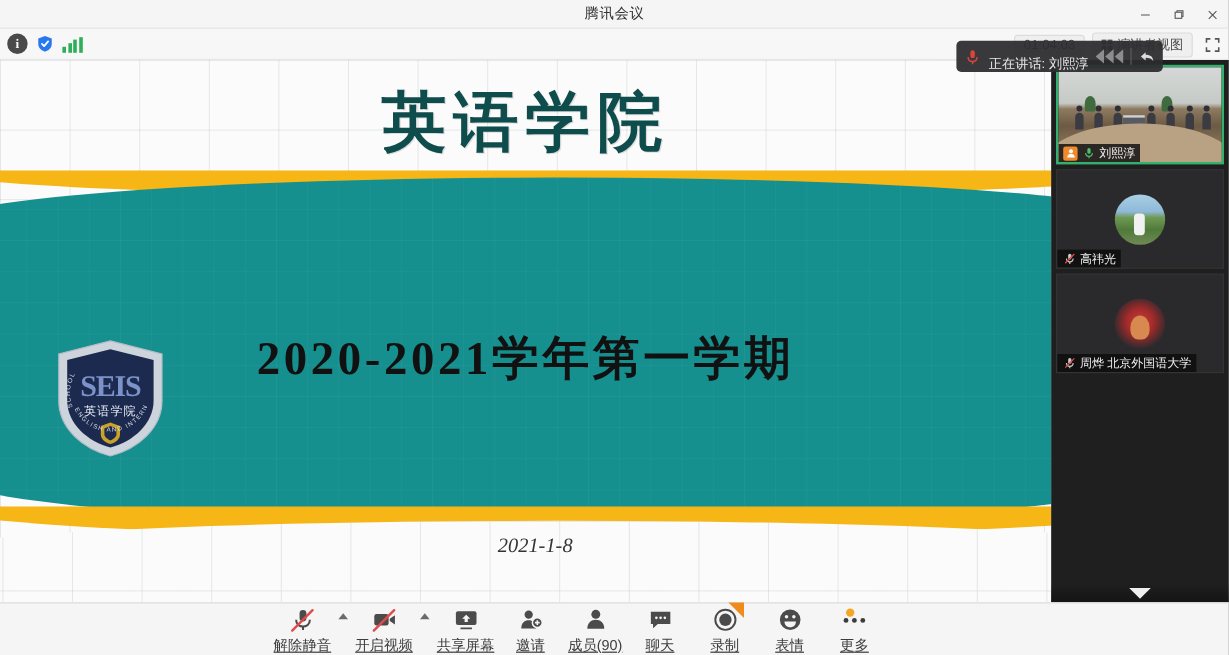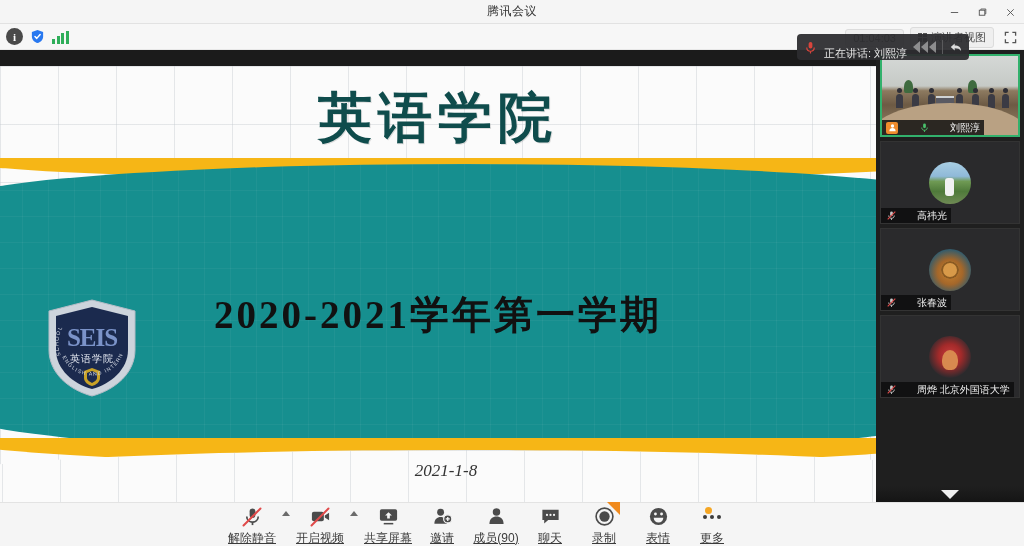--- a/index.html
+++ b/index.html
@@ -70,21 +70,21 @@
   }
   .speak-toast .divider { width: 1px; height: 14px; background: #5a5a5c; }
   .speak-toast .reply { color: #dcdcdc; font-size: 13px; display: flex; align-items: center; }
 
   
   .stage {
     position: absolute; left: 0; top: 50px; width: 876px; height: 452px;
     background: #1b1b1b; overflow: hidden;
   }
   .slide {
-    position: absolute; left: 0; top: 16px; width: 928px; height: 452px;
+    position: absolute; left: 0; top: 0; width: 928px; height: 452px;
     background: #fbfbfb; overflow: hidden;
   }
   
   .slide .gridbg {
     position: absolute; inset: 0;
     background-image:
       linear-gradient(to right, rgba(200,205,210,.45) 1px, transparent 1px),
       linear-gradient(to bottom, rgba(200,205,210,.45) 1px, transparent 1px);
     background-size: 58px 58px;
   }
@@ -206,21 +206,21 @@
   }
   .tile .avatar.a-doll {
     background: radial-gradient(circle at 50% 46%, #c93d3d 0%, #a32a2a 36%, #2a2a2e 74%, #151518 100%);
   }
   .tile .avatar.a-doll::after {
     content: ""; position: absolute; left: 13px; top: 14px; width: 16px; height: 20px;
     border-radius: 50% 50% 40% 40%; background: #d8894f;
   }
   .tile .namebar {
     position: absolute; left: 0; bottom: 0; height: 15px;
-    background: rgba(12,12,12,.82); display: flex; align-items: center; gap: 20px; padding: 0 4px; max-width: 100%;
+    background: rgba(12,12,12,.82); display: flex; align-items: center; gap: 3px; padding: 0 4px; max-width: 100%;
   }
   .tile .hostbadge {
     width: 12px; height: 12px; background: #ef8b2c; border-radius: 2px;
     display: flex; align-items: center; justify-content: center;
   }
   .tile .hostbadge svg { width: 9px; height: 9px; }
   .tile .micon { width: 12px; height: 12px; display: flex; align-items: center; justify-content: center; }
   .tile .micon svg { width: 11px; height: 11px; }
   .tile .pname { color: #f0f0f0; font-size: 10px; white-space: nowrap; overflow: hidden; }
   .rail .scrolldown {
@@ -442,36 +442,20 @@
               <rect x="6" y="2" width="4" height="7" rx="2" fill="#c9c9c9"></rect>
               <path d="M4 8 C4 11 6 12 8 12 C10 12 12 11 12 8" fill="none" stroke="#c9c9c9" stroke-width="1.4"></path>
               <line x1="8" y1="12" x2="8" y2="14.4" stroke="#c9c9c9" stroke-width="1.4"></line>
               <line x1="2.5" y1="13.6" x2="13.5" y2="2.4" stroke="#e04a4a" stroke-width="1.6"></line>
             </svg>
         </span>
         <span class="pname">高祎光</span>
       </div>
     </div>
 
-    <div class="tile">
-      <div class="avatar-wrap">
-          <div class="avatar a-tiger"></div>
-        </div>
-      <div class="namebar">
-        <span class="micon">
-          <svg viewBox="0 0 16 16">
-              <rect x="6" y="2" width="4" height="7" rx="2" fill="#c9c9c9"></rect>
-              <path d="M4 8 C4 11 6 12 8 12 C10 12 12 11 12 8" fill="none" stroke="#c9c9c9" stroke-width="1.4"></path>
-              <line x1="8" y1="12" x2="8" y2="14.4" stroke="#c9c9c9" stroke-width="1.4"></line>
-              <line x1="2.5" y1="13.6" x2="13.5" y2="2.4" stroke="#e04a4a" stroke-width="1.6"></line>
-            </svg>
-        </span>
-        <span class="pname">张春波</span>
-      </div>
-    </div>
 
 
     <div class="tile">
       <div class="avatar-wrap">
           <div class="avatar a-doll"></div>
         </div>
       <div class="namebar">
         <span class="micon">
           <svg viewBox="0 0 16 16">
               <rect x="6" y="2" width="4" height="7" rx="2" fill="#c9c9c9"></rect>

